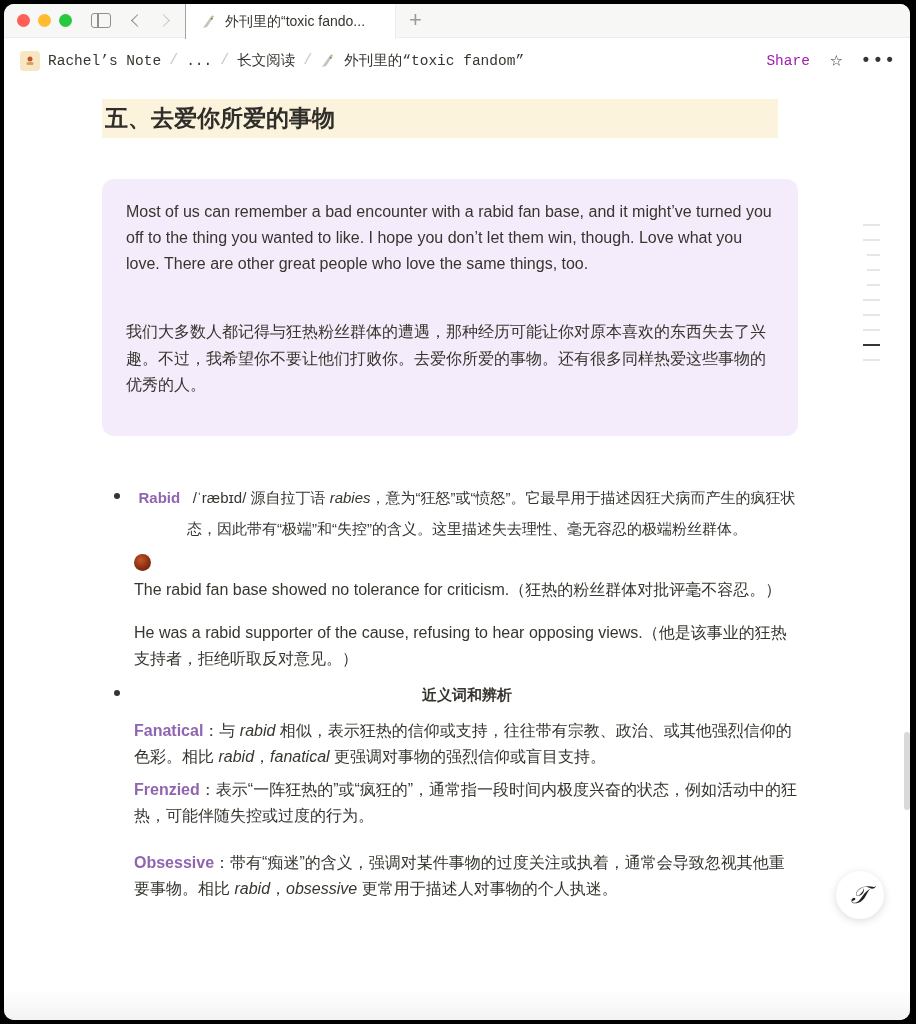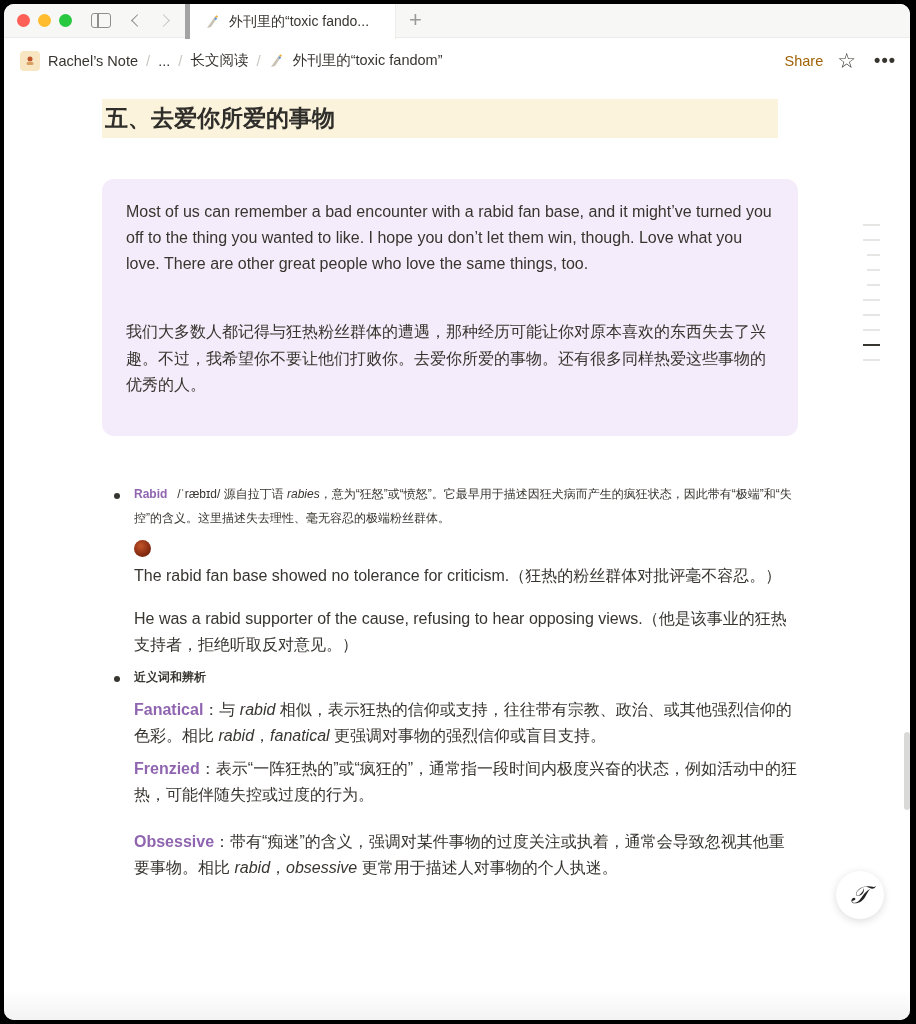--- a/index.html
+++ b/index.html
@@ -26,59 +26,59 @@
   .sidebar-toggle::after { content: ""; position: absolute; left: 5px; top: 0; bottom: 0; width: 1.6px; background: #8f8f8d; }
   .nav-back { margin-left: 17px; width: 14px; }
   .nav-fwd { margin-left: 16px; width: 14px; color: #c5c5c3; }
   .chev { width: 9px; height: 9px; border-left: 1.8px solid currentColor; border-bottom: 1.8px solid currentColor; }
   .chev.left { transform: rotate(45deg); margin-left: 4px; }
   .chev.right { transform: rotate(-135deg); margin-right: 4px; }
 
   .tab {
     position: absolute; left: 181px; top: 0; height: 35px; width: 211px;
     background: #fff; display: flex; align-items: center; padding-left: 15px;
-    border-left: 5px solid #a3a3a3; border-right: 1px solid #ececea;
+    border-left: 1px solid #a3a3a3; border-right: 1px solid #ececea;
   }
   .tab-label { font-size: 14px; color: #37352f; margin-left: 8px; white-space: nowrap; }
   .new-tab { position: absolute; left: 405px; top: 6px; font-size: 22px; color: #9a9a98; font-weight: 300; line-height: 20px; }
 
   .page-icon-svg { width: 16px; height: 16px; display: block; }
 
   
-  .topbar { height: 45px; display: flex; align-items: center; padding-left: 16px; position: relative; }
+  .topbar { height: 45px; display: flex; align-items: center; padding-left: 16px; position: relative; font-family: Liberation Mono, monospace; }
   .crumb { display: flex; align-items: center; font-size: 14.5px; color: #37352f; }
   .ws-icon {
     width: 20px; height: 20px; border-radius: 4px; background: #f8e6c2;
     display: flex; align-items: center; justify-content: center; margin-right: 8px;
   }
   .sep { color: #c8c8c5; margin: 0 8px; font-size: 15px; }
   .crumb .page-icon-svg { margin-right: 8px; }
   .top-actions { position: absolute; right: 14px; top: 0; height: 45px; display: flex; align-items: center; }
-  .share { font-size: 14.5px; color: #a16207; margin-right: 14px; }
+  .share { font-size: 14.5px; color: #a21caf; margin-right: 20px; }
   .star { font-size: 21px; color: #37352f; margin-right: 18px; line-height: 1; }
   .more { font-size: 18px; color: #37352f; letter-spacing: 1px; font-weight: bold; }
 
   
   .content { position: absolute; left: 0; top: 80px; width: 906px; height: 936px; overflow: hidden; }
 
   .heading {
     position: absolute; left: 98px; top: 15px; width: 676px; height: 39px;
     background: #fbf3db; display: flex; align-items: center; padding-left: 3px;
     font-size: 23px; font-weight: bold; color: #2f2e2b;
   }
 
   .callout {
     position: absolute; left: 98px; top: 95px; width: 696px; height: 257px;
     background: #f4ecfa; border-radius: 12px; padding: 20px 24px;
   }
   .callout p { font-size: 16px; line-height: 26px; color: #37352f; }
   .callout p.zh { margin-top: 42px; font-size: 16px; line-height: 26.5px; }
 
   .list { position: absolute; left: 106px; top: 398px; width: 690px; }
-  .li { position: relative; padding-left: 24px; font-size: 12px; line-height: 24px; color: #37352f; }
+  .li { position: relative; padding-left: 24px; font-size: 15px; line-height: 31px; color: #37352f; text-align: center; }
   .bullet { position: absolute; left: 4px; top: 11px; width: 6px; height: 6px; background: #37352f; border-radius: 50%; }
   .purple { color: #9065b0; font-weight: 600; }
   .it { font-style: italic; }
   .bold { font-weight: bold; }
   .sub { padding-left: 24px; font-size: 16px; line-height: 26.5px; color: #37352f; margin-top: 6px; }
   .emoji-chestnut {
     width: 17px; height: 17px; border-radius: 50%;
     background: radial-gradient(circle at 40% 35%, #c2552a 0%, #8b2e12 55%, #5a1b08 100%);
     margin: 10px 0 6px 24px;
   }

